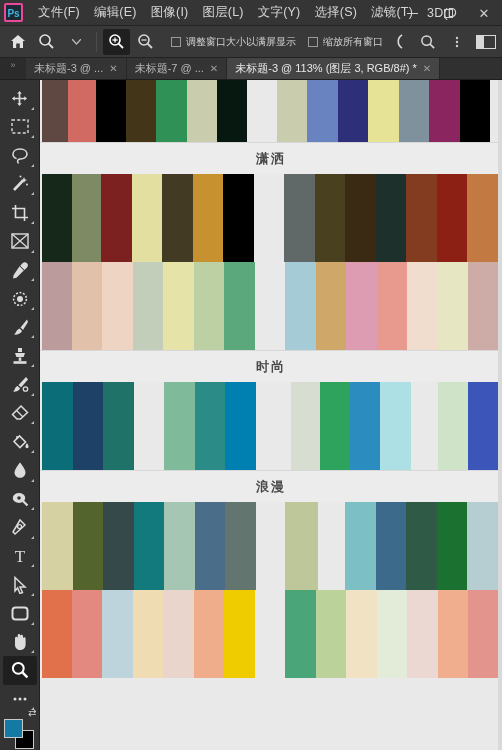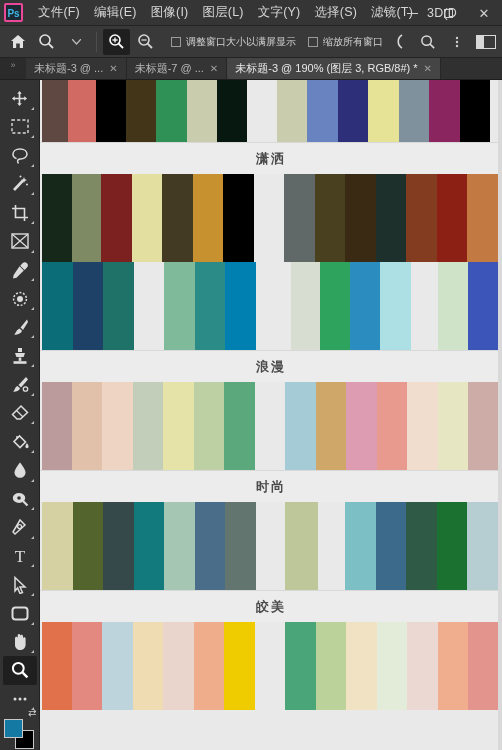--- a/index.html
+++ b/index.html
@@ -192,21 +192,21 @@
     <div class="dockgrip">»</div>
     <div class="tab">
       <span>未标题-3 @ ...</span>
       <span class="x">✕</span>
     </div>
     <div class="tab">
       <span>未标题-7 @ ...</span>
       <span class="x">✕</span>
     </div>
     <div class="tab active">
-      <span>未标题-3 @ 190% (图层 3, RGB/8#) *</span>
+      <span>未标题-3 @ 113% (图层 3, RGB/8#) *</span>
       <span class="x">✕</span>
     </div>
   </div>
 
   <div class="toolcol">
     <div class="tool">
       <svg width="17" height="17" viewBox="0 0 18 18">
           <path d="M9 1 L11.4 4 H9.9 V8.1 H14 V6.6 L17 9 L14 11.4 V9.9 H9.9 V14 H11.4 L9 17 L6.6 14 H8.1 V9.9 H4 V11.4 L1 9 L4 6.6 V8.1 H8.1 V3.9 H6.6 Z" fill="#dcdcdc"></path>
         </svg>
       <span class="corner"></span>
@@ -420,51 +420,20 @@
           <div class="sw" style="width:31px;background:#c27a42"></div>
         </div>
         <div class="spacer" style="flex:1"></div>
       </div>
     </div>
 
     <div class="palette-section">
       <div class="strip" style="height:88px">
         <div class="spacer" style="width:2px"></div>
         <div class="grp">
-          <div class="sw" style="width:31px;background:#0b6d77"></div>
-          <div class="sw" style="width:30px;background:#1e4167"></div>
-          <div class="sw" style="width:31px;background:#1f7268"></div>
-        </div>
-        <div class="spacer" style="width:30px"></div>
-        <div class="grp">
-          <div class="sw" style="width:31px;background:#7fbb9a"></div>
-          <div class="sw" style="width:30px;background:#2b8b86"></div>
-          <div class="sw" style="width:31px;background:#0080b0"></div>
-        </div>
-        <div class="spacer" style="width:35px"></div>
-        <div class="grp">
-          <div class="sw" style="width:29px;background:#d7ddd1"></div>
-          <div class="sw" style="width:30px;background:#2da35d"></div>
-          <div class="sw" style="width:30px;background:#2b8cc0"></div>
-          <div class="sw" style="width:31px;background:#ace0e4"></div>
-        </div>
-        <div class="spacer" style="width:27px"></div>
-        <div class="grp">
-          <div class="sw" style="width:30px;background:#cfe3c9"></div>
-          <div class="sw" style="width:30px;background:#3c55b8"></div>
-        </div>
-        <div class="spacer" style="flex:1"></div>
-      </div>
-      <div class="sec-label">浪漫</div>
-    </div>
-
-    <div class="palette-section">
-      <div class="strip" style="height:88px">
-        <div class="spacer" style="width:2px"></div>
-        <div class="grp">
           <div class="sw" style="width:30px;background:#bb9b9c"></div>
           <div class="sw" style="width:30px;background:#e2c1ab"></div>
           <div class="sw" style="width:31px;background:#eed4c3"></div>
           <div class="sw" style="width:30px;background:#c2ceba"></div>
           <div class="sw" style="width:31px;background:#e5e3a8"></div>
           <div class="sw" style="width:30px;background:#bcd0a4"></div>
           <div class="sw" style="width:31px;background:#5aa87c"></div>
         </div>
         <div class="spacer" style="width:30px"></div>
         <div class="grp">
@@ -478,20 +447,51 @@
         </div>
         <div class="spacer" style="flex:1"></div>
       </div>
       <div class="sec-label">时尚</div>
     </div>
 
     <div class="palette-section">
       <div class="strip" style="height:88px">
         <div class="spacer" style="width:2px"></div>
         <div class="grp">
+          <div class="sw" style="width:31px;background:#0b6d77"></div>
+          <div class="sw" style="width:30px;background:#1e4167"></div>
+          <div class="sw" style="width:31px;background:#1f7268"></div>
+        </div>
+        <div class="spacer" style="width:30px"></div>
+        <div class="grp">
+          <div class="sw" style="width:31px;background:#7fbb9a"></div>
+          <div class="sw" style="width:30px;background:#2b8b86"></div>
+          <div class="sw" style="width:31px;background:#0080b0"></div>
+        </div>
+        <div class="spacer" style="width:35px"></div>
+        <div class="grp">
+          <div class="sw" style="width:29px;background:#d7ddd1"></div>
+          <div class="sw" style="width:30px;background:#2da35d"></div>
+          <div class="sw" style="width:30px;background:#2b8cc0"></div>
+          <div class="sw" style="width:31px;background:#ace0e4"></div>
+        </div>
+        <div class="spacer" style="width:27px"></div>
+        <div class="grp">
+          <div class="sw" style="width:30px;background:#cfe3c9"></div>
+          <div class="sw" style="width:30px;background:#3c55b8"></div>
+        </div>
+        <div class="spacer" style="flex:1"></div>
+      </div>
+      <div class="sec-label">浪漫</div>
+    </div>
+
+    <div class="palette-section">
+      <div class="strip" style="height:88px">
+        <div class="spacer" style="width:2px"></div>
+        <div class="grp">
           <div class="sw" style="width:31px;background:#d6d1a3"></div>
           <div class="sw" style="width:30px;background:#53652d"></div>
           <div class="sw" style="width:31px;background:#35484a"></div>
           <div class="sw" style="width:30px;background:#127a7c"></div>
           <div class="sw" style="width:31px;background:#a6c6b4"></div>
           <div class="sw" style="width:30px;background:#4a6e8a"></div>
           <div class="sw" style="width:31px;background:#63756f"></div>
         </div>
         <div class="spacer" style="width:29px"></div>
         <div class="grp">
@@ -500,21 +500,20 @@
         <div class="spacer" style="width:27px"></div>
         <div class="grp">
           <div class="sw" style="width:31px;background:#7cc0c6"></div>
           <div class="sw" style="width:30px;background:#3c6a8a"></div>
           <div class="sw" style="width:31px;background:#2f5a46"></div>
           <div class="sw" style="width:30px;background:#1b7130"></div>
           <div class="sw" style="width:31px;background:#b6cdd1"></div>
         </div>
         <div class="spacer" style="flex:1"></div>
       </div>
-      <div class="sec-label">皎美</div>
     </div>
 
     <div class="palette-section">
       <div class="strip" style="height:88px">
         <div class="spacer" style="width:2px"></div>
         <div class="grp">
           <div class="sw" style="width:30px;background:#e0714a"></div>
           <div class="sw" style="width:30px;background:#e4897f"></div>
           <div class="sw" style="width:31px;background:#bdd4dc"></div>
           <div class="sw" style="width:30px;background:#efdcb3"></div>

